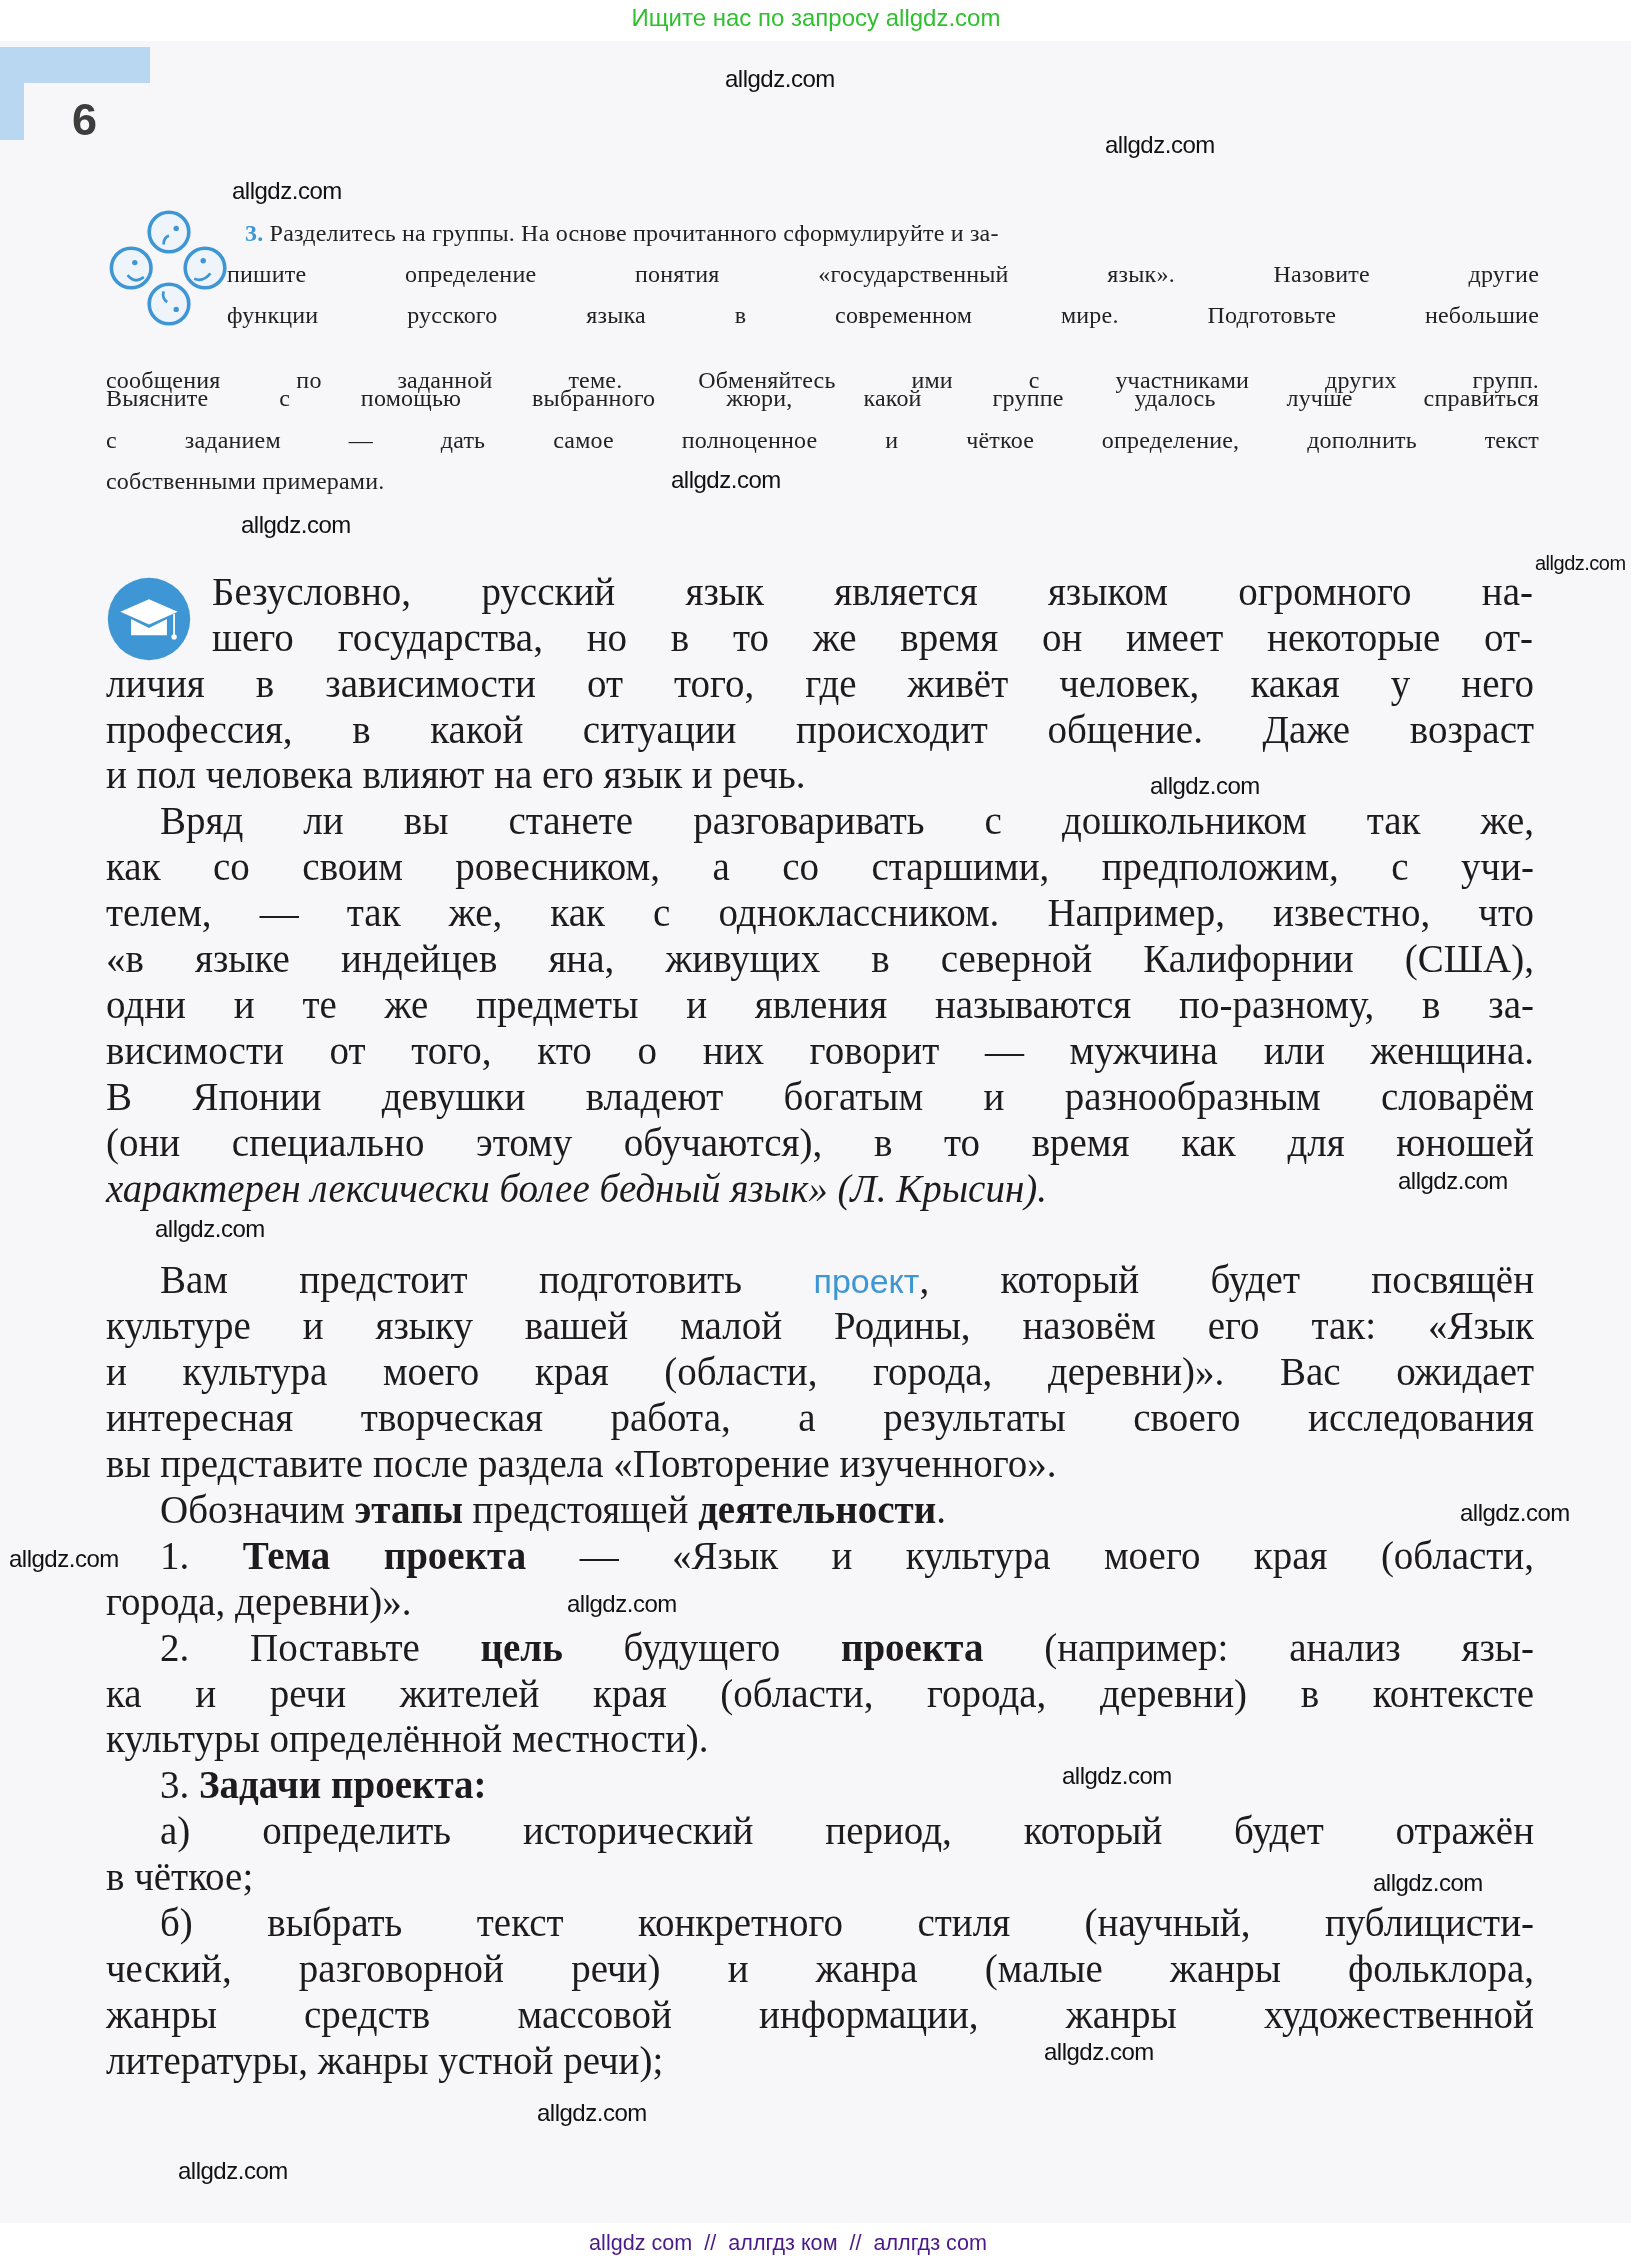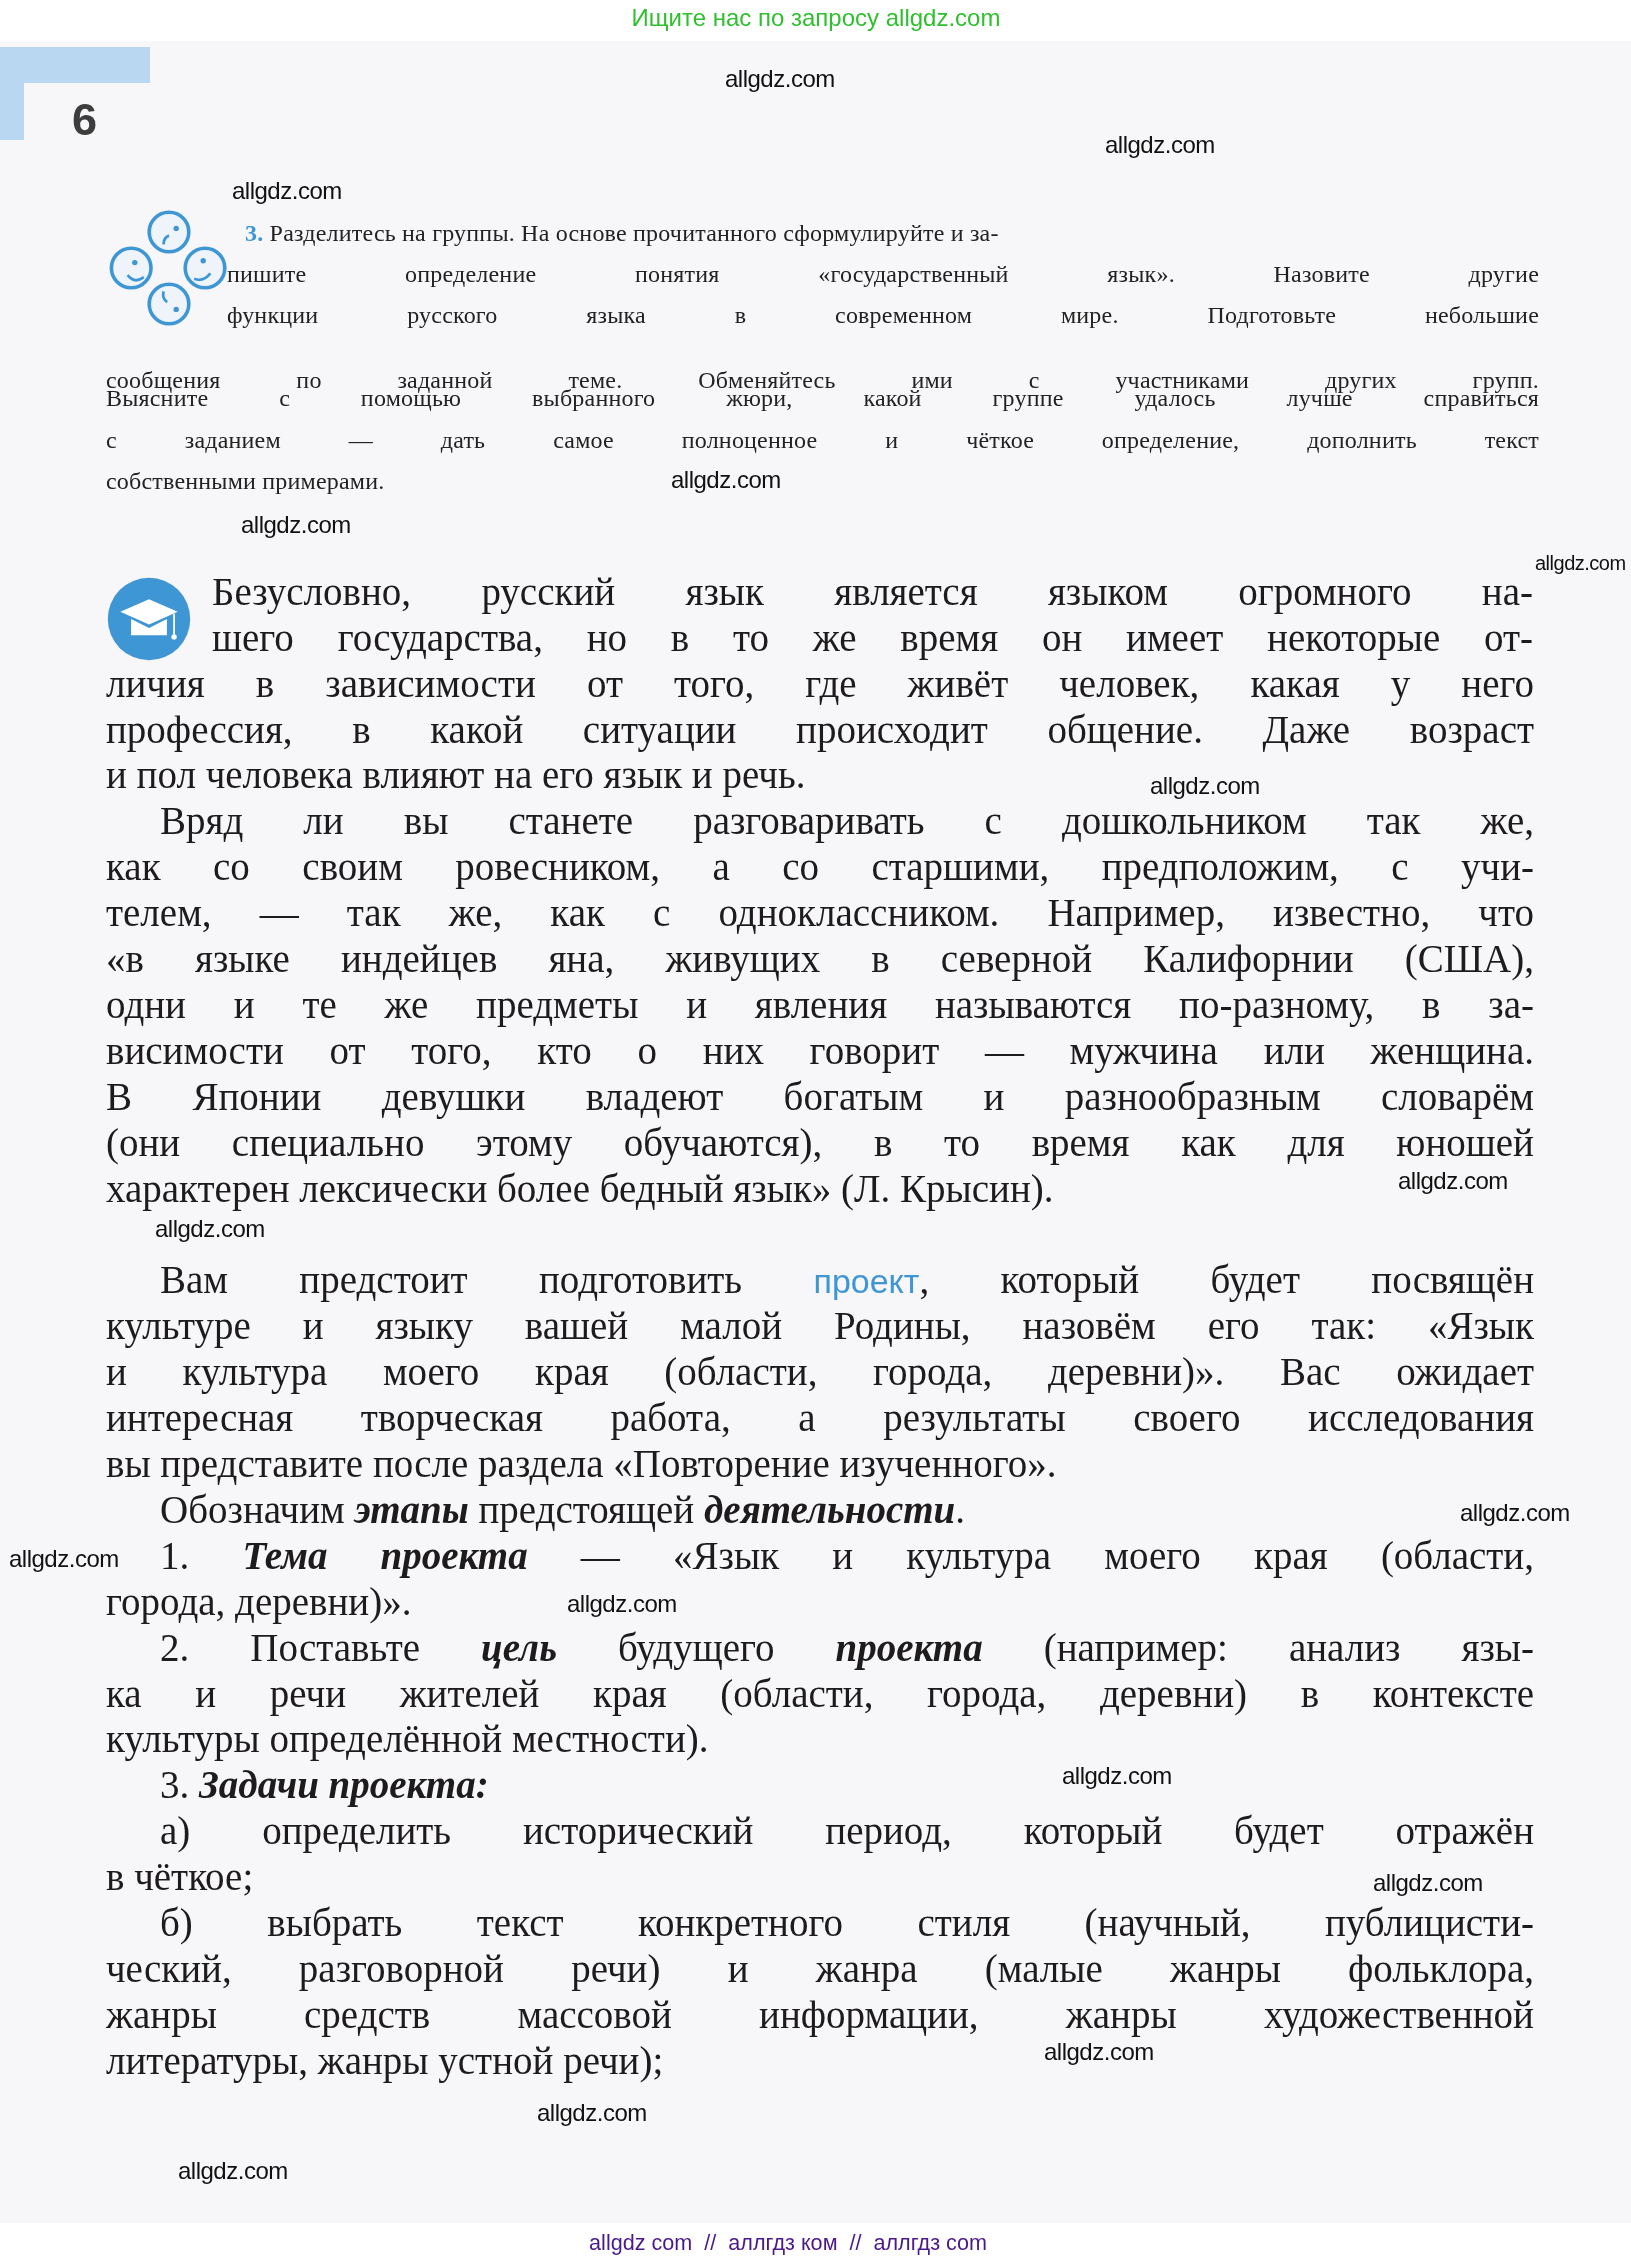--- a/index.html
+++ b/index.html
@@ -8,21 +8,21 @@
   .page{position:absolute;left:0;top:41px;width:1632px;height:2182px;background:#f7f6f8;}
   .tab-h{position:absolute;left:0;top:47px;width:150px;height:36px;background:#b9d7f0;}
   .tab-v{position:absolute;left:0;top:47px;width:24px;height:93px;background:#b9d7f0;}
   .pagenum{position:absolute;left:72px;top:94px;font-family:"Liberation Sans",sans-serif;font-weight:bold;font-size:45px;color:#3d3d3d;}
   .wm{position:absolute;font-family:"Liberation Sans",sans-serif;font-size:24px;color:#111;letter-spacing:-0.5px;white-space:nowrap;}
   .task-line{position:absolute;font-family:Liberation Serif, serif;font-size:24px;color:#222;white-space:nowrap;letter-spacing:0.2px;}
   .task-num{color:#3e97d4;font-weight:bold;}
   .tline{position:absolute;font-family:"Liberation Serif",serif;font-size:39px;color:#1d1b1c;white-space:nowrap;}
   .just{text-align:justify;text-align-last:justify;}
   .blue{color:#3e97d4;font-family:"Liberation Sans",sans-serif;font-weight:normal;font-size:34px;}
-  b{font-weight:bold;font-style:italic;}
+  b{font-weight:bold;}
   .footer{position:absolute;left:0;top:2230px;width:1576px;text-align:center;font-family:"Liberation Sans",sans-serif;font-size:21.6px;color:#4b1a8a;}
   .icon{position:absolute;}
 </style>
 </head>
 <body>
 
 <div class="banner">Ищите нас по запросу allgdz.com</div>
 
 <div class="page"></div>
 <div class="tab-h"></div>
@@ -78,21 +78,21 @@
 
 <div>
   <div class="tline just" style="left:160px;top:798px;width:1374px;">Вряд ли вы станете разговаривать с дошкольником так же,</div>
   <div class="tline just" style="left:106px;top:844px;width:1428px;">как со своим ровесником, а со старшими, предположим, с учи-</div>
   <div class="tline just" style="left:106px;top:890px;width:1428px;">телем, — так же, как с одноклассником. Например, известно, что</div>
   <div class="tline just" style="left:106px;top:936px;width:1428px;">«в языке индейцев яна, живущих в северной Калифорнии (США),</div>
   <div class="tline just" style="left:106px;top:982px;width:1428px;">одни и те же предметы и явления называются по-разному, в за-</div>
   <div class="tline just" style="left:106px;top:1028px;width:1428px;">висимости от того, кто о них говорит — мужчина или женщина.</div>
   <div class="tline just" style="left:106px;top:1074px;width:1428px;">В Японии девушки владеют богатым и разнообразным словарём</div>
   <div class="tline just" style="left:106px;top:1120px;width:1428px;">(они специально этому обучаются), в то время как для юношей</div>
-  <div class="tline" style="left:106px;top:1166px;">характерен лексически более бедный язык» (Л. Крысин).</div>
+  <div class="tline" style="left:106px;top:1166px;font-style:italic;">характерен лексически более бедный язык» (Л. Крысин).</div>
 </div>
 
 <div>
   <div class="tline just" style="left:160px;top:1257px;width:1374px;"><span>Вам предстоит подготовить </span><span class="blue">проект</span><span>, который будет посвящён</span></div>
   <div class="tline just" style="left:106px;top:1303px;width:1428px;">культуре и языку вашей малой Родины, назовём его так: «Язык</div>
   <div class="tline just" style="left:106px;top:1349px;width:1428px;">и культура моего края (области, города, деревни)». Вас ожидает</div>
   <div class="tline just" style="left:106px;top:1395px;width:1428px;">интересная творческая работа, а результаты своего исследования</div>
   <div class="tline" style="left:106px;top:1441px;">вы представите после раздела «Повторение изученного».</div>
 </div>
 

